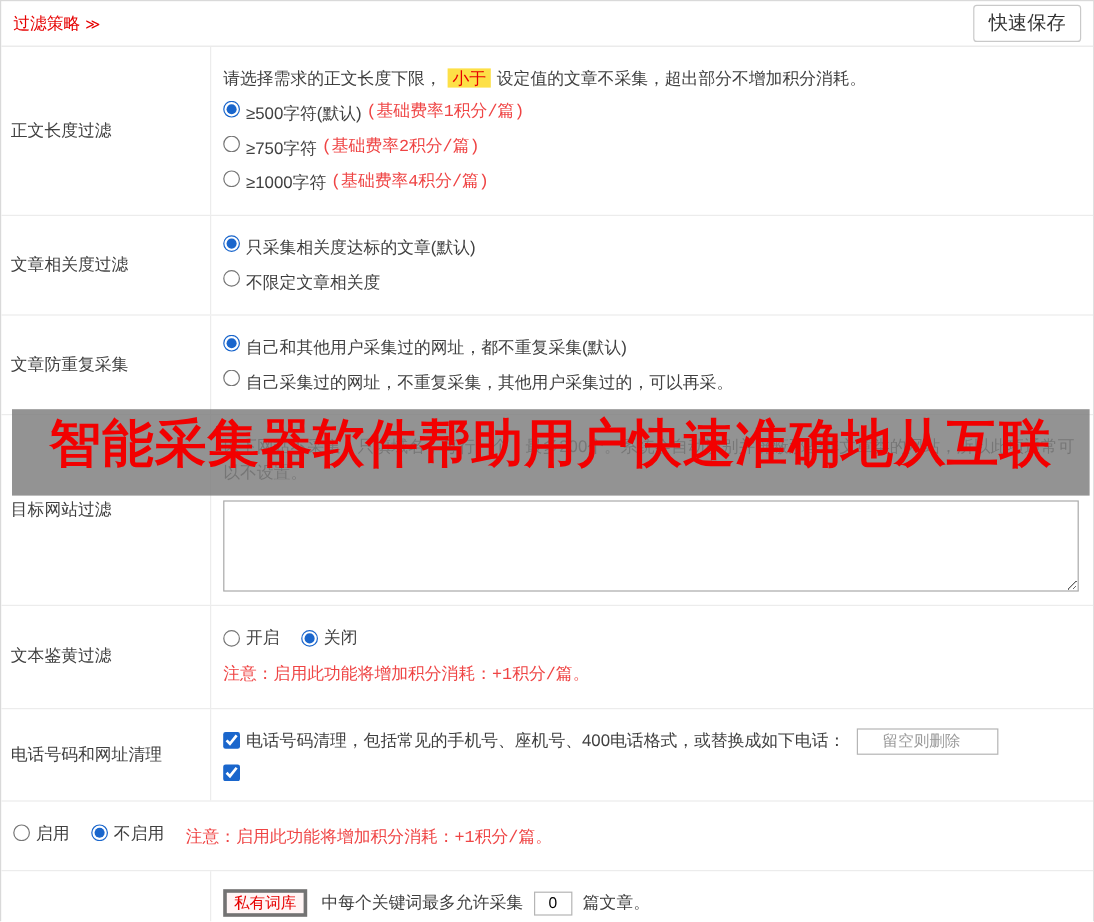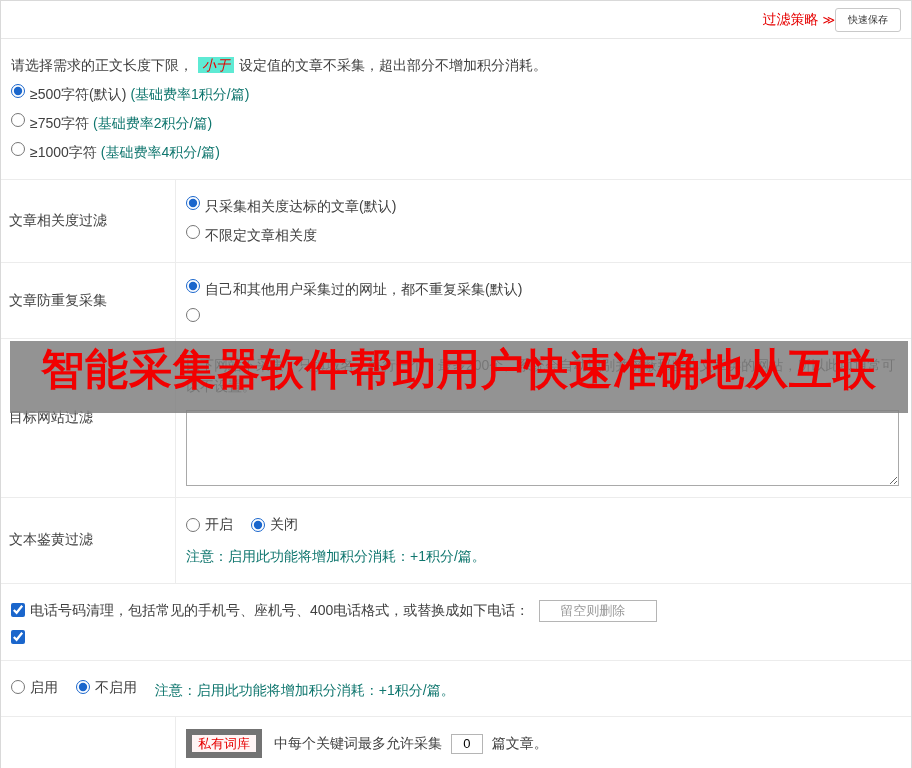--- a/index.html
+++ b/index.html
@@ -1,43 +1,43 @@
 <!DOCTYPE html>
 <html><head>
 <meta charset="utf-8">
 <style>
   * { box-sizing: border-box; }
   body { margin:0; background:#fff; font-family:"Liberation Sans", sans-serif; font-size:14px; color:#404040; }
   .page { position:relative; width:912px; height:768px; margin:0 auto; background:#fff;
           border:1px solid #d9d9d9; border-bottom:none; overflow:hidden; }
-  .topbar { height:38px; display:flex; align-items:center; justify-content:flex-end;
+  .topbar { height:38px; display:flex; align-items:center; justify-content:space-between;
             padding:0 10px; border-bottom:1px solid #e6e6e6; }
   .title-wrap { color:#e60000; font-size:14px; display:flex; align-items:center; gap:4px; }
   .chev { font-size:12px; color:#e60000; cursor:pointer; }
   .save-btn { background:#fff; border:1px solid #c9c9c9; border-radius:3px; padding:4px 12px;
-              font-size:10px; color:#333; cursor:pointer; font-family:inherit; }
+              font-size:16px; color:#333; cursor:pointer; font-family:inherit; }
   .row { display:flex; border-bottom:1px solid #ececec; }
   .row-label { flex:0 0 175px; width:175px; border-right:1px solid #ececec; display:flex;
                align-items:center; padding-left:8px; color:#404040; }
   .row-content { flex:1; padding:8px 12px 8px 10px; }
   .line { margin:8px 0; line-height:21px; }
   .opt { display:flex; align-items:flex-start; cursor:pointer; }
   .opt-inline { display:inline-flex; align-items:center; cursor:pointer; margin-right:14px; }
   input[type=radio], input[type=checkbox] { width:14px; height:14px; margin:0 5px 0 0; accent-color:#1a66cc; }
-  .red { color:#0f766e; }
-  .hl { color:#e60000; background:#5eead4; padding:0 4px; margin:0 5px;font-style:italic; }
+  .red { color:#ef4444;font-family:Liberation Mono, monospace; }
+  .hl { color:#e60000; background:#fde047; padding:0 4px; margin:0 5px; }
   .note { margin-left:4px; }
   .target-textarea { width:100%; height:76px; margin-top:5px; border:1px solid #a9a9a9;
                      font-family:inherit; font-size:13px; padding:3px; }
   .phone-input { width:118px; height:22px; border:1px solid #b5b5b5; padding:2px 20px; font-size:13px;
                  margin-left:6px; font-family:inherit; }
   .phone-input::placeholder { color:#999; }
   .count-input { width:32px; height:20px; border:1px solid #b5b5b5; text-align:center; font-size:13px;
                  margin:0 5px; font-family:inherit; }
-  .tag { color:#e60000; background:#fff5f5; border:6px solid #737373; padding:1px 6px; margin-right:8px; font-size:13px;margin-top:14px; }
+  .tag { color:#e60000; background:#fff5f5; border:3px solid #737373; padding:1px 6px; margin-right:8px; font-size:13px;margin-top:14px; }
   .r-length  { min-height:132px; }
   .r-rel     { min-height:70px; }
   .r-dedupe  { min-height:71px; }
   .r-target  { min-height:150px; }
   .r-porn    { min-height:70px; }
   .r-phone   { min-height:64px; }
   .r-company { min-height:42px; }
   .r-keyword { min-height:124px; }
   .watermark { position:absolute; left:9px; right:3px; top:340px; height:72px; z-index:50;
                background:rgba(128,128,128,0.85); display:flex; align-items:flex-start; justify-content:center; }
@@ -50,20 +50,21 @@
 
   <div class="topbar">
     <div class="title-wrap">
       <span>过滤策略</span>
       <span class="chev">≫</span>
     </div>
     <button class="save-btn">快速保存</button>
   </div>
 
   <div class="row r-length">
+    <div class="row-label">正文长度过滤</div>
     <div class="row-content">
       <div class="line">
         <span>请选择需求的正文长度下限，</span><span class="hl">小于</span><span>设定值的文章不采集，超出部分不增加积分消耗。</span>
       </div>
       <label class="line opt">
         <input type="radio" name="len" checked="" style="">
         <span>≥500字符(默认)</span>
         <span class="red note">(基础费率1积分/篇)</span>
       </label>
       <label class="line opt">
@@ -95,20 +96,21 @@
 
   <div class="row r-dedupe">
     <div class="row-label">文章防重复采集</div>
     <div class="row-content">
       <label class="line opt">
         <input type="radio" name="dup" checked="" style="">
         <span>自己和其他用户采集过的网址，都不重复采集(默认)</span>
       </label>
       <label class="line opt">
         <input type="radio" name="dup" style="">
+        <span>自己采集过的网址，不重复采集，其他用户采集过的，可以再采。</span>
       </label>
     </div>
   </div>
 
   <div class="row r-target">
     <div class="row-label">目标网站过滤</div>
     <div class="row-content">
       <div class="line">以下网站不采集，只填域名，每行一个，最多200个。系统会自动识别并屏蔽那些非文章类的网站，所以此项通常可以不设置。</div>
       <textarea class="target-textarea" value="" style=""></textarea>
     </div>
@@ -125,20 +127,21 @@
         <label class="opt-inline">
           <input type="radio" name="porn" checked="" style="">
           <span>关闭</span>
         </label>
       </div>
       <div class="line red">注意：启用此功能将增加积分消耗：+1积分/篇。</div>
     </div>
   </div>
 
   <div class="row r-phone">
+    <div class="row-label">电话号码和网址清理</div>
     <div class="row-content">
       <div class="line opt">
         <label class="opt-inline" style="margin-right:4px">
           <input type="checkbox" checked="" style="">
           <span>电话号码清理，包括常见的手机号、座机号、400电话格式，或替换成如下电话：</span>
         </label>
         <input type="text" class="phone-input" placeholder="留空则删除" style="">
       </div>
       <label class="line opt">
         <input type="checkbox" checked="" style="">

